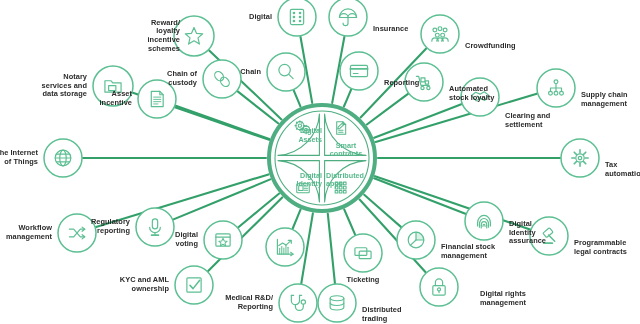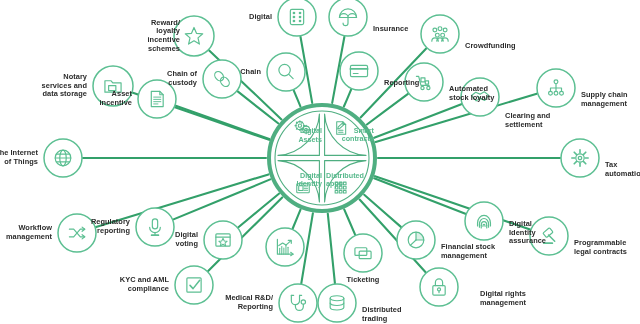--- a/index.html
+++ b/index.html
@@ -439,39 +439,39 @@
 of Things</div>
       <div class="label l" style="left: 605px; width: 72px; top: 149.4px;">Tax
 automation</div>
       <div class="label r" style="left: -20px; width: 72px; top: 224.4px;">Workflow
 management</div>
       <div class="label r" style="left: 58px; width: 72px; top: 218.4px;">Regulatory
 reporting</div>
       <div class="label r" style="left: 126px; width: 72px; top: 231.4px;">Digital
 voting</div>
       <div class="label r" style="left: 97px; width: 72px; top: 276.4px;">KYC and AML
-compliance</div>
+ownership</div>
       <div class="label r" style="left: 201px; width: 72px; top: 294.4px;">Medical R&amp;D/
 Reporting</div>
       <div class="label l" style="left: 362px; width: 72px; top: 294.4px;">Distributed
 trading</div>
       <div class="label c" style="left: 327px; width: 72px; top: 276px;">Ticketing</div>
       <div class="label l" style="left: 441px; width: 72px; top: 231.4px;">Financial stock
 management</div>
       <div class="label l" style="left: 480px; width: 72px; top: 278.4px;">Digital rights
 management</div>
       <div class="label l" style="left: 509px; width: 72px; top: 208.1px;">Digital
 Identity
 assurance</div>
       <div class="label l" style="left: 574px; width: 72px; top: 227.4px;">Programmable
 legal contracts</div>
     </div>
   <div id="centerlabels">
       <div class="ctext" style="width: 40px; left: 282px; text-align: right; top: 127.2px;">Digital
 Assets</div>
-      <div class="ctext" style="width: 40px; left: 326px; text-align: right; top: 127px; padding-left: 8px;">Smart
+      <div class="ctext" style="width: 40px; left: 326px; text-align: center; top: 142px;">Smart
 contracts</div>
       <div class="ctext" style="width: 40px; left: 282px; text-align: right; top: 172px;">Digital
 Identity</div>
       <div class="ctext" style="width: 40px; left: 326px; text-align: left; top: 172px;">Distributed
 apps</div>
     </div>
 </div>
 
 </body></html>

